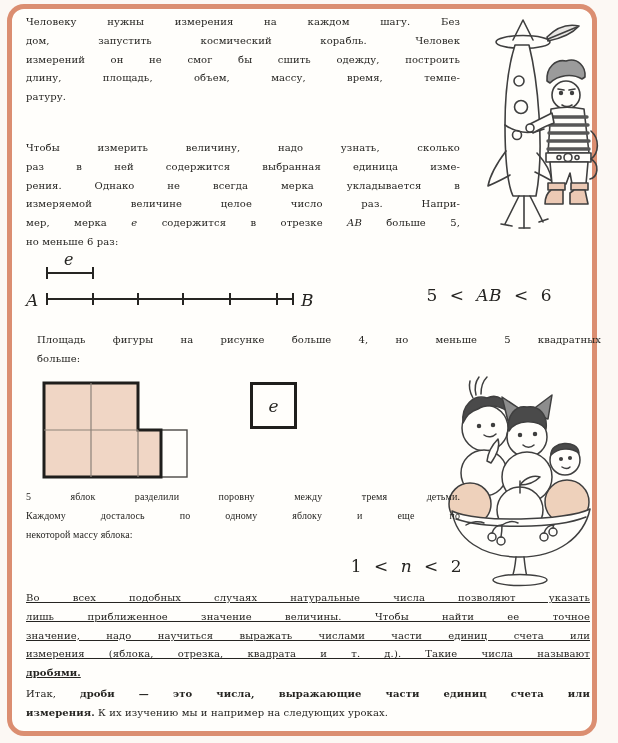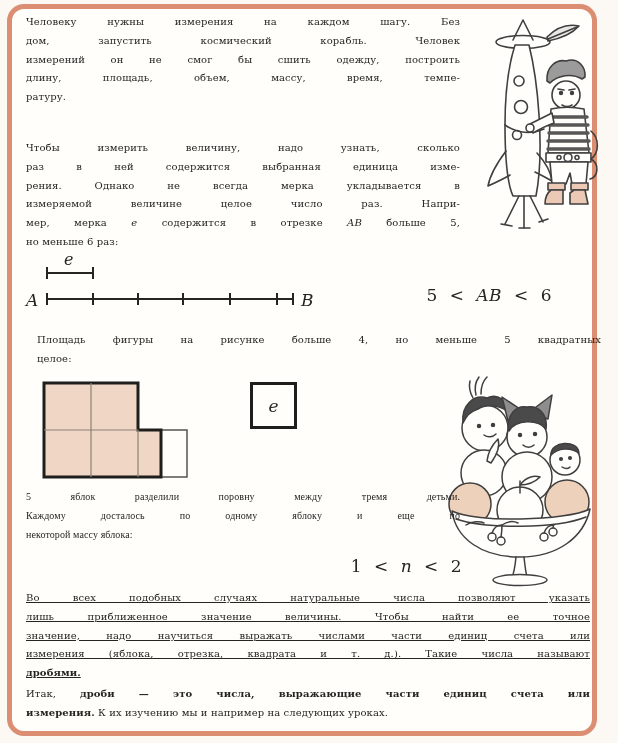--- a/index.html
+++ b/index.html
@@ -95,21 +95,21 @@
     </g>
     <text x="40" y="13" font-size="16" class="lbl-var">e</text>
     <text x="2" y="54" font-size="17" class="lbl-var">A</text>
     <text x="277" y="54" font-size="17" class="lbl-var">B</text>
   </svg>
 
   <div class="formula" style="left:412px;top:285px;width:140px;"><span>5 &lt; </span><span class="it">AB</span><span> &lt; 6</span></div>
 
   <div class="para" style="left:26px;top:331px;width:564px;margin-left:11px;">
       <div class="line"><span>Площадь фигуры на рисунке больше 4, но меньше 5 квадратных</span></div>
-      <div class="line last"><span>целое:</span></div>
+      <div class="line last"><span>больше:</span></div>
     </div>
 
   <svg style="left:42px;top:381px;" width="150" height="100" viewBox="0 0 150 100">
     <rect x="119" y="49" width="26" height="47" fill="#fffefb" stroke="#4a4845" stroke-width="1.4"></rect>
     <path d="M2,2 H96 V49 H119 V96 H2 Z" fill="#f0d6c5" stroke="#1f1e1c" stroke-width="3"></path>
     <g stroke="#8b8178" stroke-width="1.2">
       <line x1="49" y1="2" x2="49" y2="96"></line>
       <line x1="2" y1="49" x2="96" y2="49"></line>
       <line x1="96" y1="49" x2="96" y2="96"></line>
     </g>

